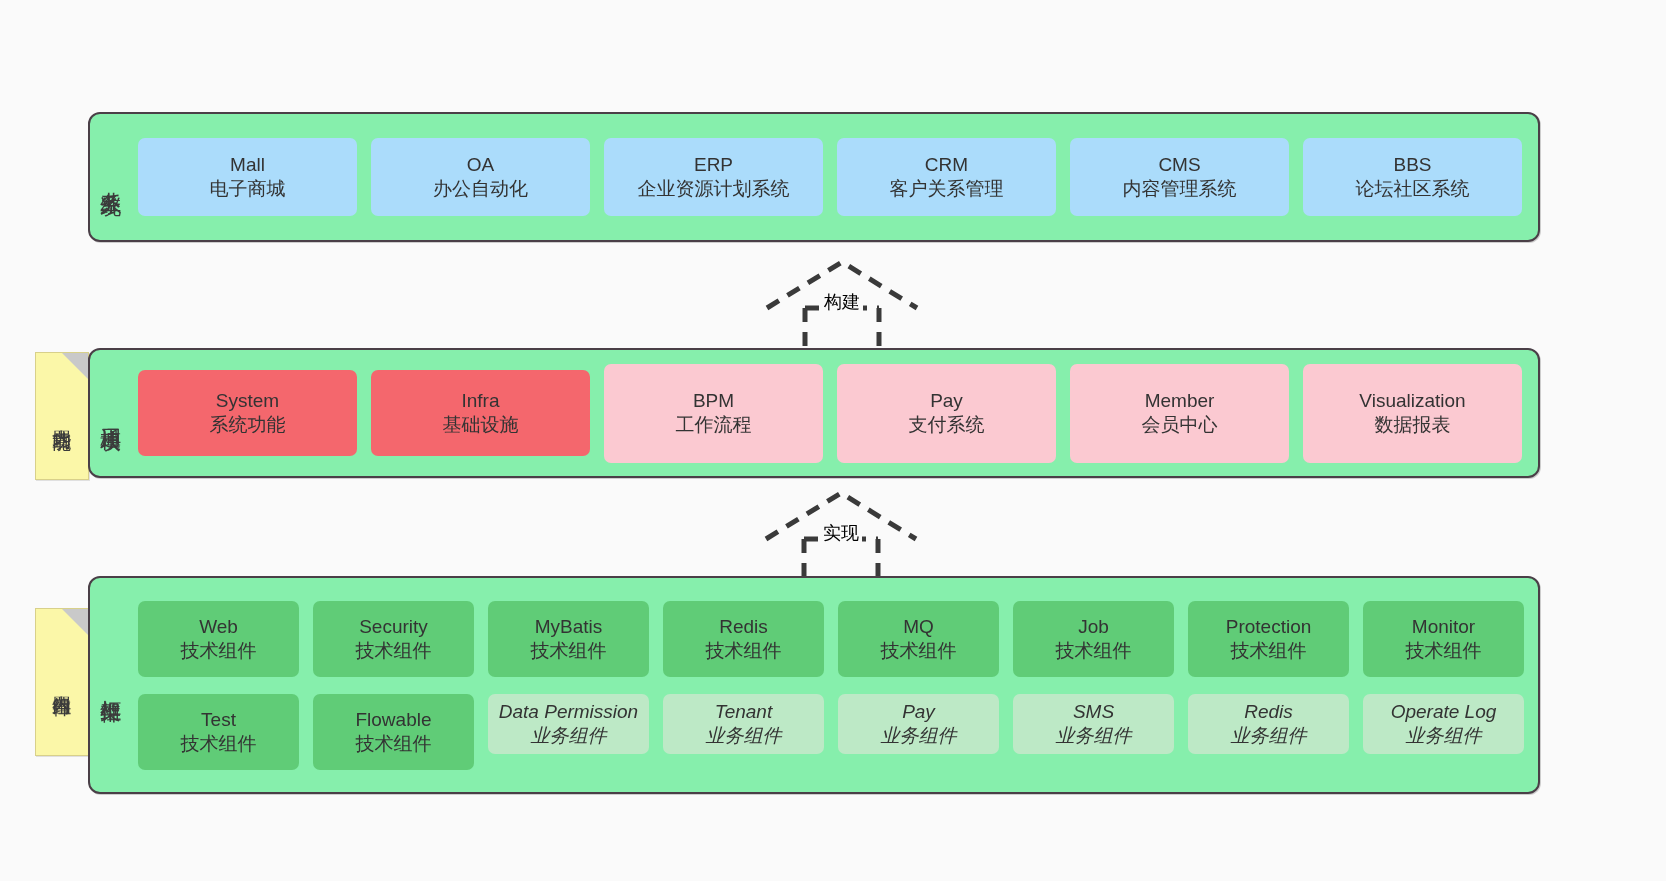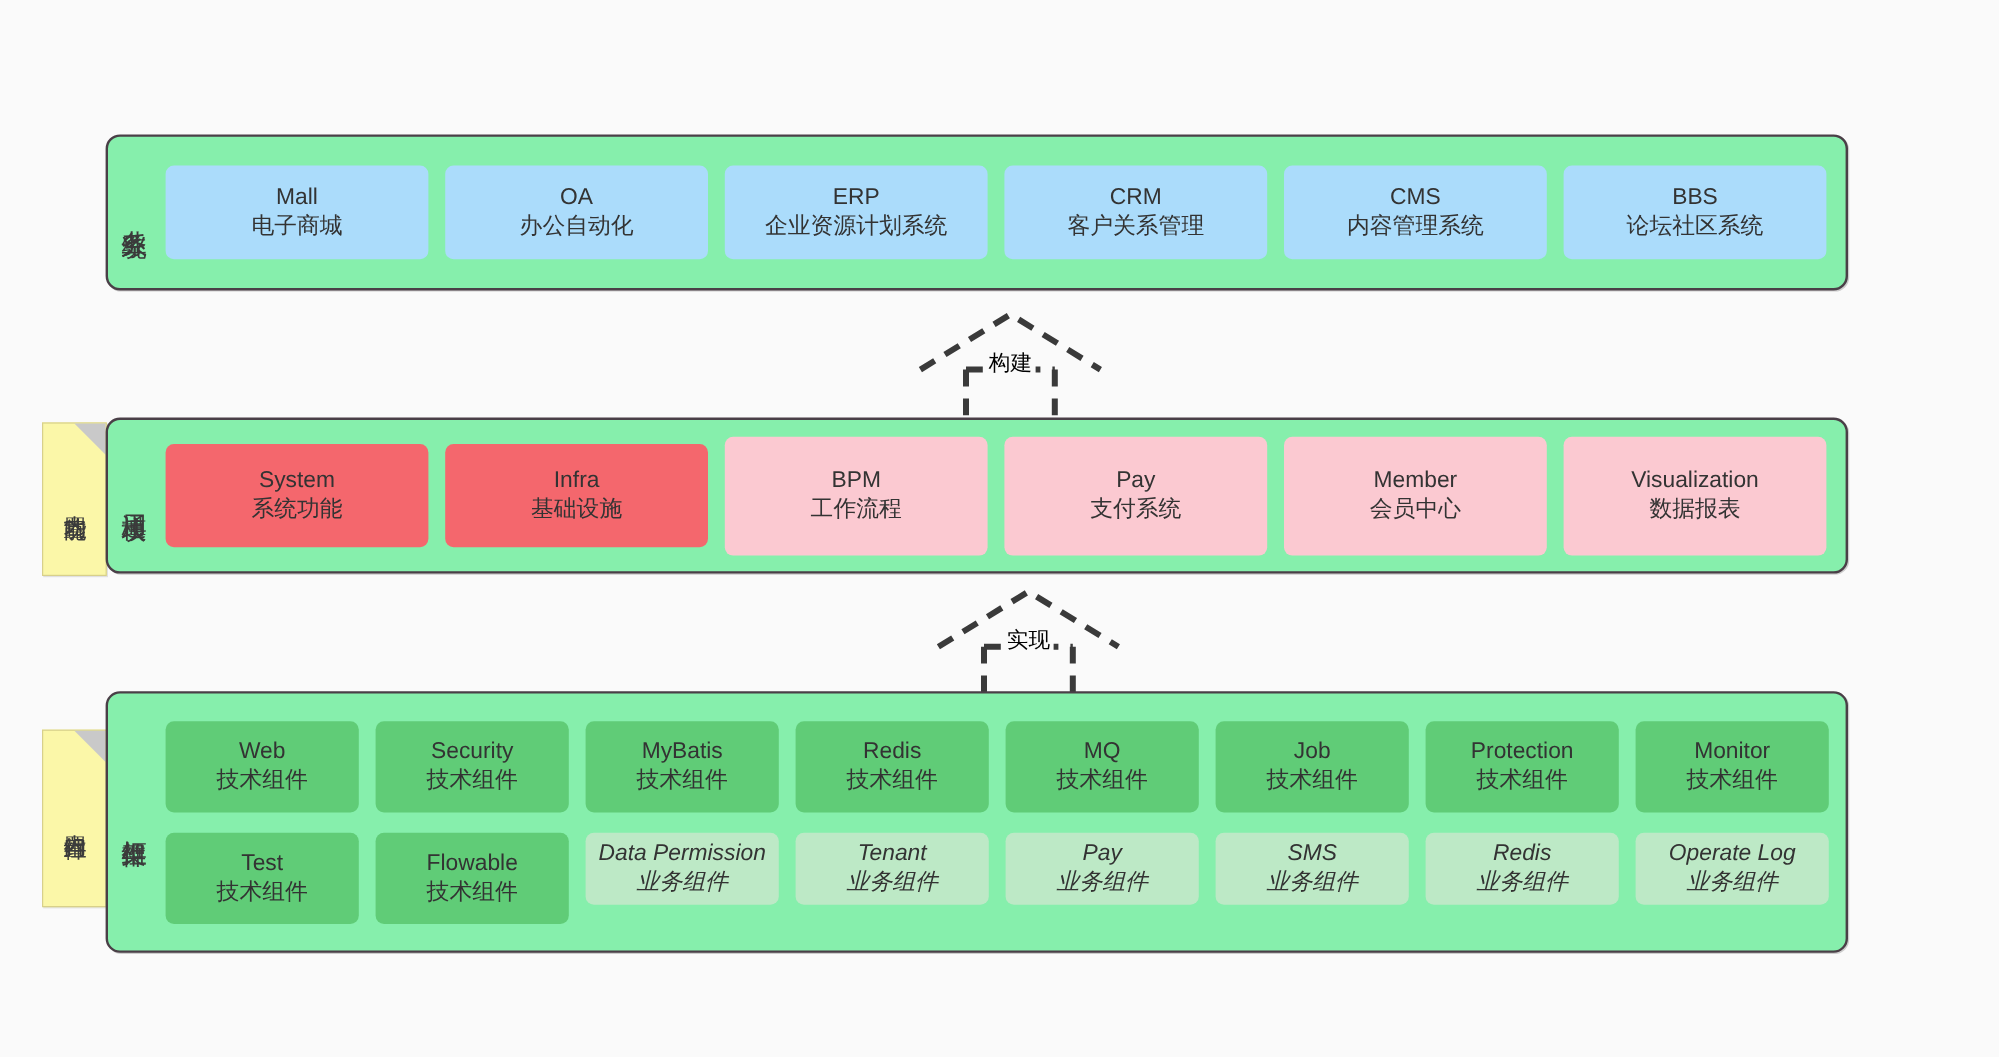--- a/index.html
+++ b/index.html
@@ -124,21 +124,21 @@
   #sticky-common    { left: 35px; top: 352px; height: 128px; }
   #sticky-framework { left: 35px; top: 608px; height: 148px; }
 
   
   .connector {
     position: absolute;
     width: 170px;
     height: 96px;
   }
   #connector-build   { left: 757px; top: 258px; }
-  #connector-impl    { left: 772px; top: 489px; }
+  #connector-impl    { left: 756px; top: 489px; }
 
   .connector svg { display: block; overflow: visible; }
   .connector .conn-label {
     position: absolute;
     left: 50%;
     transform: translateX(-50%);
     top: 32px;
     font-size: 18px;
     color: #000000;
     background: #fafafa;

